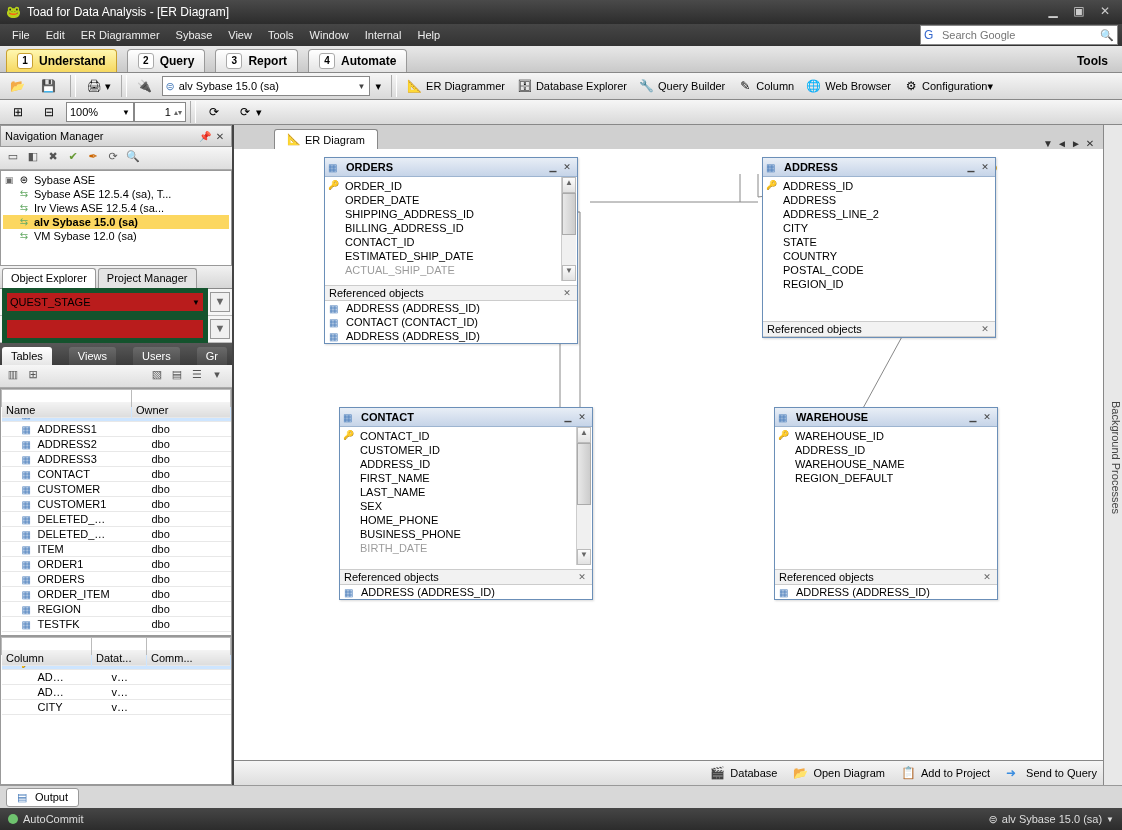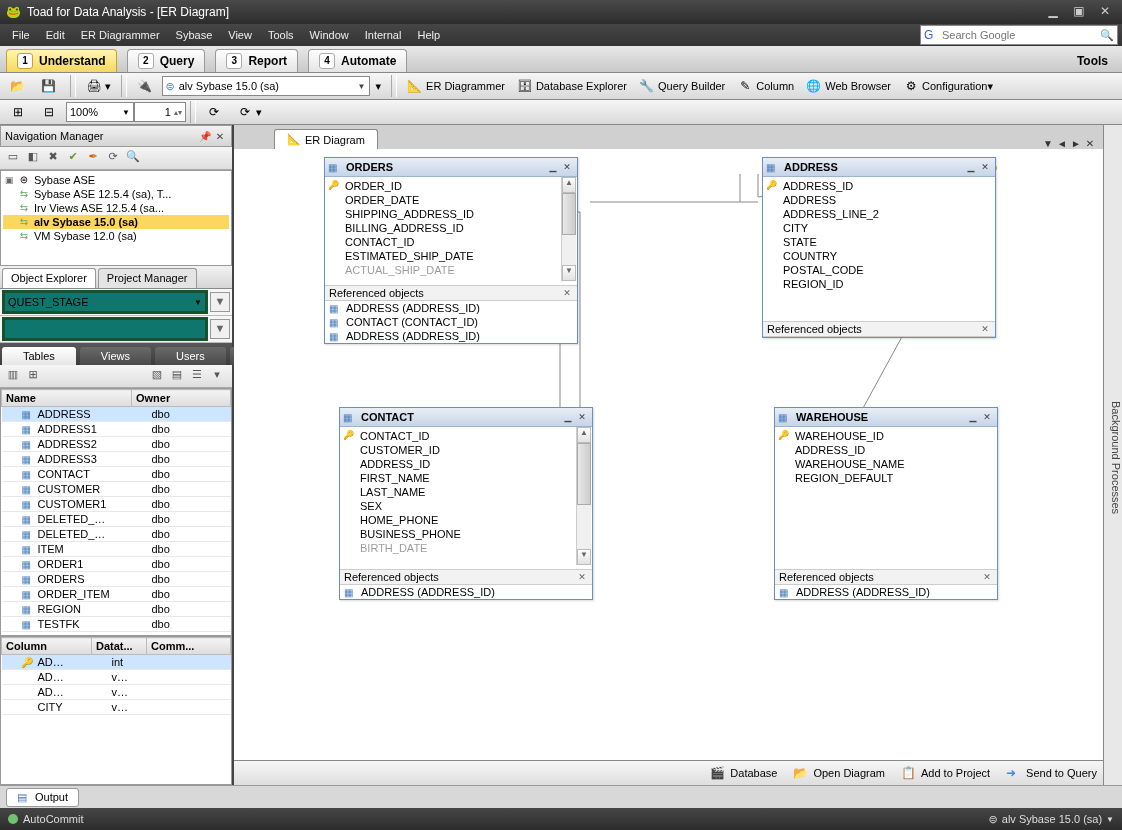--- a/index.html
+++ b/index.html
@@ -37,30 +37,30 @@
 .tree{background:#fff;border:1px solid #999;height:90px;overflow:auto;font-size:11px;padding:2px}
 .tree .node{padding:1px 2px 1px 14px;display:flex;align-items:center}
 .tree .node.root{padding-left:2px}
 .tree .node .exp{width:10px;font-size:9px;color:#666;margin-right:2px}
 .tree .node.sel{background:#fcd760}
 .tree .nic{width:14px;height:12px;display:inline-block;margin-right:3px;font-size:10px;text-align:center}
 .subtabs{height:22px;background:linear-gradient(#f2f2f2,#d6d6d6);display:flex;border-bottom:1px solid #888}
 .subtabs .st{padding:3px 8px;border:1px solid #999;border-bottom:none;margin-left:2px;margin-top:2px;border-radius:3px 3px 0 0;font-size:11px;background:#e4e4e4;cursor:pointer}
 .subtabs .st.act{background:#fff}
 .filterrow{height:22px;background:#f6f6f6;border-bottom:1px solid #bbb;display:flex;align-items:center;padding:2px}
-.filterrow .fsel{flex:1;background:#0f766e;border:3px solid #14532d;height:18px;padding:0 3px;display:flex;align-items:center;font-size:11px}
+.filterrow .fsel{flex:1;background:#b91c1c;border:5px solid #14532d;height:18px;padding:0 3px;display:flex;align-items:center;font-size:11px}
 .filterrow .ff{width:18px;height:18px;border:1px solid #999;margin-left:2px;background:#f0f0f0;text-align:center;line-height:16px;color:#666;cursor:pointer}
 .darktabs{height:22px;background:linear-gradient(#585858,#3c3c3c);display:flex;align-items:flex-end;padding:0 2px}
-.darktabs .dt{padding:3px 21px;margin-right:4px;color:#fff;font-size:11px;border-radius:3px 3px 0 0;background:linear-gradient(#6a6a6a,#4a4a4a);cursor:pointer}
+.darktabs .dt{padding:3px 9px;margin-right:17px;color:#fff;font-size:11px;border-radius:3px 3px 0 0;background:linear-gradient(#6a6a6a,#4a4a4a);cursor:pointer}
 .darktabs .dt.act{background:linear-gradient(#fff,#e6e6e6);color:#000}
 .darktabs .nav{margin-left:auto;color:#ccc;display:flex;align-items:center}
 .darktabs .nav span{width:14px;text-align:center;cursor:pointer}
 .grid{background:#fff;border:1px solid #999;overflow-y:auto;overflow-x:hidden;position:relative}
 .grid table{width:100%;border-collapse:collapse;font-size:11px;table-layout:fixed}
-.grid th{background:linear-gradient(#f4f4f4,#dcdcdc);border:1px solid #bbb;text-align:left;padding:2px 4px;font-weight:bold;position:sticky;top:0}
+.grid th{background:linear-gradient(#f4f4f4,#dcdcdc);border:1px solid #bbb;text-align:left;padding:2px 4px;font-weight:normal;position:sticky;top:12px}
 .grid td{border-bottom:1px solid #e8e8e8;padding:1px 20px;white-space:nowrap;overflow:hidden;text-overflow:ellipsis}
 .grid tr.sel td{background:#cde5ff}
 .grid .ric{width:14px;display:inline-block;font-size:10px;color:#4a7dbb;margin-right:2px}
 .canvaswrap{flex:1;display:flex;flex-direction:column;background:#2f2f2f}
 .doctabs{height:24px;background:#d0d0d0;display:flex;align-items:flex-end;padding-left:40px}
 .doctabs .dct{padding:3px 12px;background:#fff;border:1px solid #888;border-bottom:none;border-radius:3px 3px 0 0;display:flex;align-items:center;font-size:11px;cursor:pointer}
 .doctabs .dct .ic{width:14px;margin-right:4px;font-size:11px;color:#4a7dbb}
 .doctabs .dctrl{margin-left:auto;display:flex;align-items:center;padding-right:6px}
 .doctabs .dctrl span{width:14px;text-align:center;color:#333;font-size:10px;cursor:pointer}
 .canvas{flex:1;background:#fff;position:relative;overflow:hidden}

